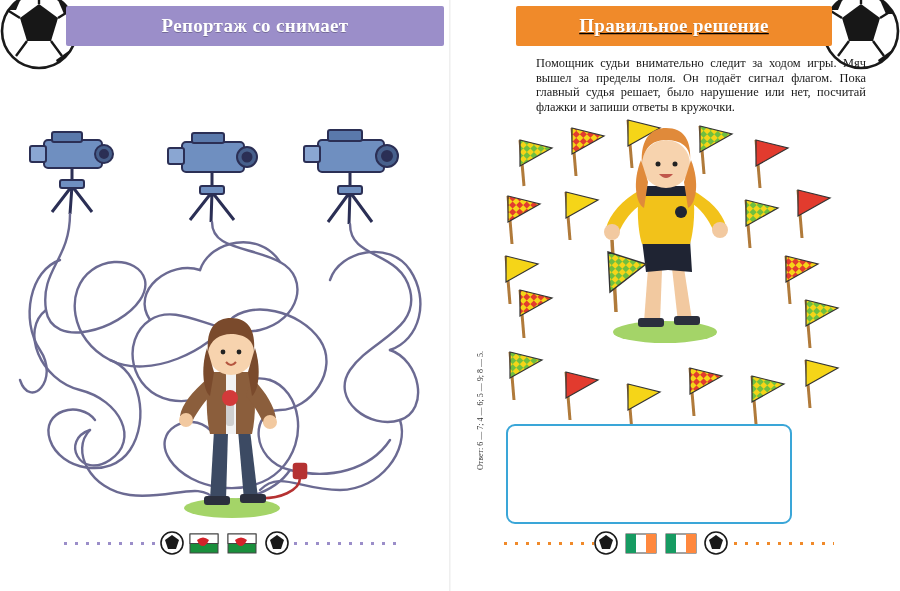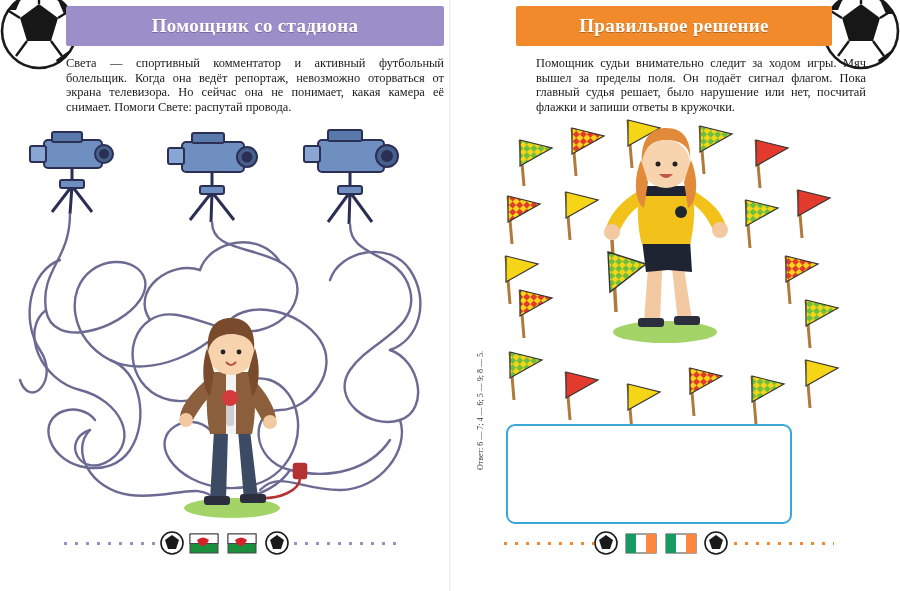--- a/index.html
+++ b/index.html
@@ -12,21 +12,21 @@
   }
   .page{
     position:absolute;top:0;left:0;width:900px;height:591px;
   }
   
   .hdr{
     position:absolute;top:6px;height:40px;
     display:flex;align-items:center;justify-content:center;
   }
   .hdr-left{left:66px;width:378px;background:#9b8ec9;border-radius:2px;}
-  .hdr-right{left:516px;width:316px;background:#f08a2a;border-radius:2px;}
+  .hdr-right{left:516px;width:316px;background:#f08a2a;border-radius:2px;text-decoration:underline;}
   .hdr-title{
     color:#ffffff;font-size:19px;font-weight:bold;letter-spacing:.3px;
     font-family:"Liberation Serif", serif;
     text-shadow:0 1px 0 rgba(0,0,0,.25);
     white-space:nowrap;
   }
   
   .para{
     position:absolute;
     font-family:"Liberation Serif", serif;
@@ -350,27 +350,26 @@
           <rect x="666" y="534" width="30" height="19" fill="#fff" stroke="#444" stroke-width="1"></rect>
          <rect x="666" y="534" width="10" height="19" fill="#169b62"></rect>
          <rect x="686" y="534" width="10" height="19" fill="#ff883e"></rect>
         </g>
       <circle cx="716" cy="543" r="11" fill="#fff" stroke="#1a1a1a" stroke-width="1.6"></circle>
       <polygon points="716,535 723,540 720,549 712,549 709,540" fill="#1a1a1a"></polygon>
     </g>
   </svg>
 
   <div class="hdr hdr-left">
-    <span class="hdr-title">Помощник со стадиона</span>
+    <span class="hdr-title">Репортаж со снимает</span>
   </div>
   <div class="hdr hdr-right">
     <span class="hdr-title">Правильное решение</span>
   </div>
 
-  <div class="para para-left">Света — спортивный комментатор и активный футбольный болельщик. Когда она ведёт репортаж, невозможно оторваться от экрана телевизора. Но сейчас она не понимает, какая камера её снимает. Помоги Свете: распутай провода.</div>
   <div class="para para-right">Помощник судьи внимательно следит за ходом игры. Мяч вышел за пределы поля. Он подаёт сигнал флагом. Пока главный судья решает, было нарушение или нет, посчитай флажки и запиши ответы в кружочки.</div>
 
   <div class="answerbox"></div>
 
   <div class="vert">Ответ: 6 — 7; 4 — 6; 5 — 9; 8 — 5.</div>
 
   <div class="dots purple" style="left:60px;top:541px;width:102px;"></div>
   <div class="dots purple" style="left:290px;top:541px;width:114px;"></div>
   <div class="dots" style="left:500px;top:541px;width:94px;"></div>
   <div class="dots" style="left:730px;top:541px;width:104px;"></div>

